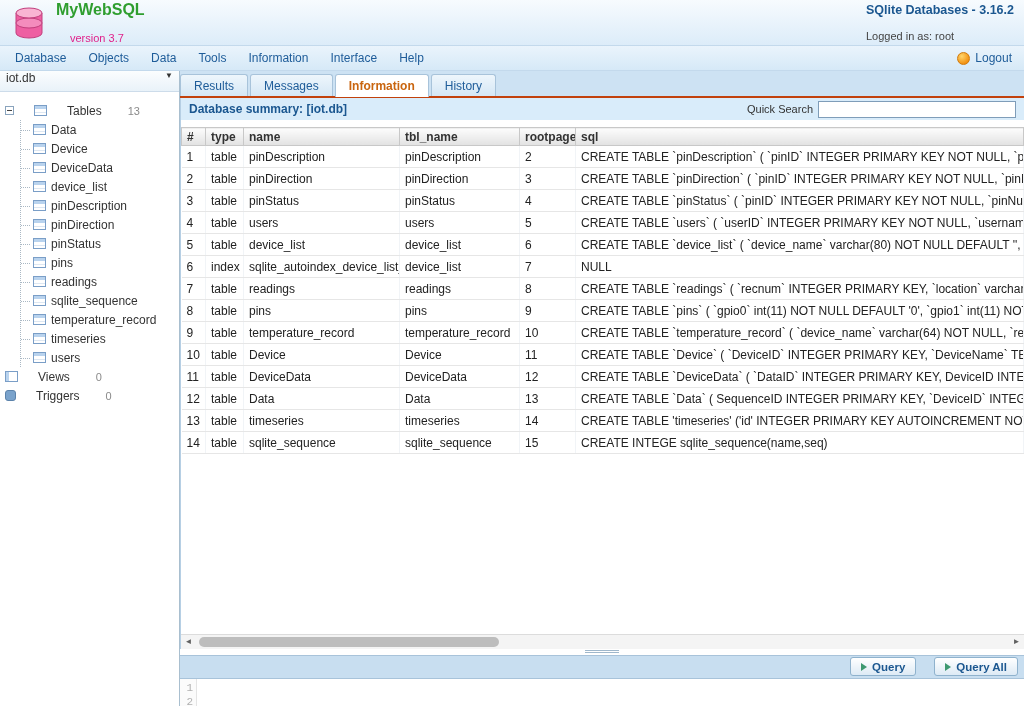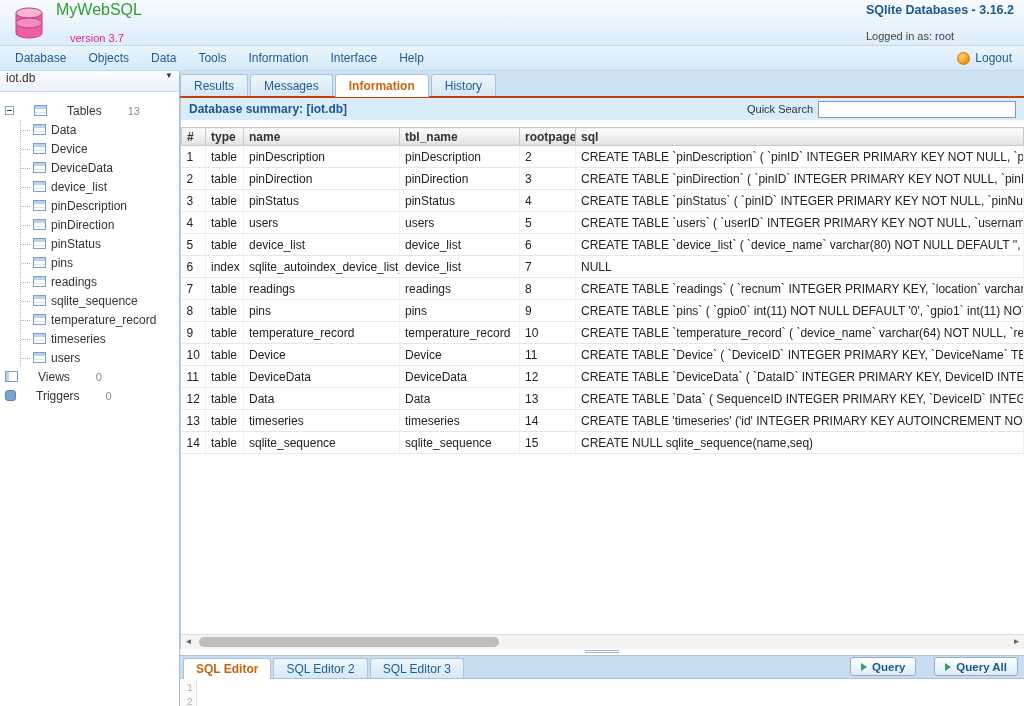--- a/index.html
+++ b/index.html
@@ -4,21 +4,21 @@
 <style>
   *{margin:0;padding:0;box-sizing:border-box}
   html,body{width:1024px;height:706px;overflow:hidden;background:#fff;
     font-family:"Liberation Sans",sans-serif;font-size:12px;color:#333}
 
   
   .topbar{height:46px;display:flex;align-items:center;padding:0 10px;
     background:linear-gradient(#f7fbfe,#dcecf9);border-bottom:1px solid #c3d9ec}
   .logo{width:38px;height:38px;flex:none}
   .brand{margin-left:8px}
-  .app-name{color:#2f9e2f;font-weight:normal;font-size:16px}
+  .app-name{color:#2f9e2f;font-weight:bold;font-size:16px}
   .app-version{color:#e0218a;font-size:11px;padding-left:14px;margin-top:13px}
   .server-info{margin-left:auto;text-align:left}
   .server-line{font-weight:bold;color:#1b5790;font-size:12.5px}
   .logged-in{color:#444;font-size:11px;margin-top:13px}
 
   
   .menubar{height:25px;background:linear-gradient(#eaf4fc,#d6e9f7);
     border-bottom:1px solid #c3d9ec;display:flex;align-items:center;padding:0 4px}
   .menu-item{padding:0 11px;color:#1e5c99;cursor:default}
   .logout-wrap{margin-left:auto;display:flex;align-items:center;gap:5px;
@@ -372,43 +372,38 @@
                 <td class="col-3">timeseries</td>
                 <td class="col-4">14</td>
                 <td class="col-5">CREATE TABLE 'timeseries' ('id' INTEGER PRIMARY KEY AUTOINCREMENT NOT N</td>
               </tr>
               <tr>
                 <td class="col-0">14</td>
                 <td class="col-1">table</td>
                 <td class="col-2">sqlite_sequence</td>
                 <td class="col-3">sqlite_sequence</td>
                 <td class="col-4">15</td>
-                <td class="col-5">CREATE NULL sqlite_sequence(name,seq)</td>
+                <td class="col-5">CREATE INTEGE sqlite_sequence(name,seq)</td>
               </tr>
             </tbody>
         </table>
       </div>
       <div class="hscroll">
         <span class="hs-arrow hs-left">◄</span>
         <span class="hs-thumb"></span>
         <span class="hs-arrow hs-right">►</span>
       </div>
     </div>
 
     <div class="splitter">
       <span class="grip"></span>
     </div>
 
     <div class="editor-panel">
       <div class="editor-tabbar">
-        <span id="editor-tabs" style="display:flex;gap:2px;align-items:flex-end">
-            <span class="editor-tab active">SQL Editor</span>
-            <span class="editor-tab">SQL Editor 2</span>
-            <span class="editor-tab">SQL Editor 3</span>
-          </span>
         <span class="editor-buttons">
           <span class="btn">
             <span class="play-icon"></span>
             <span>Query</span>
           </span>
           <span class="btn">
             <span class="play-icon"></span>
             <span>Query All</span>
           </span>
         </span>

